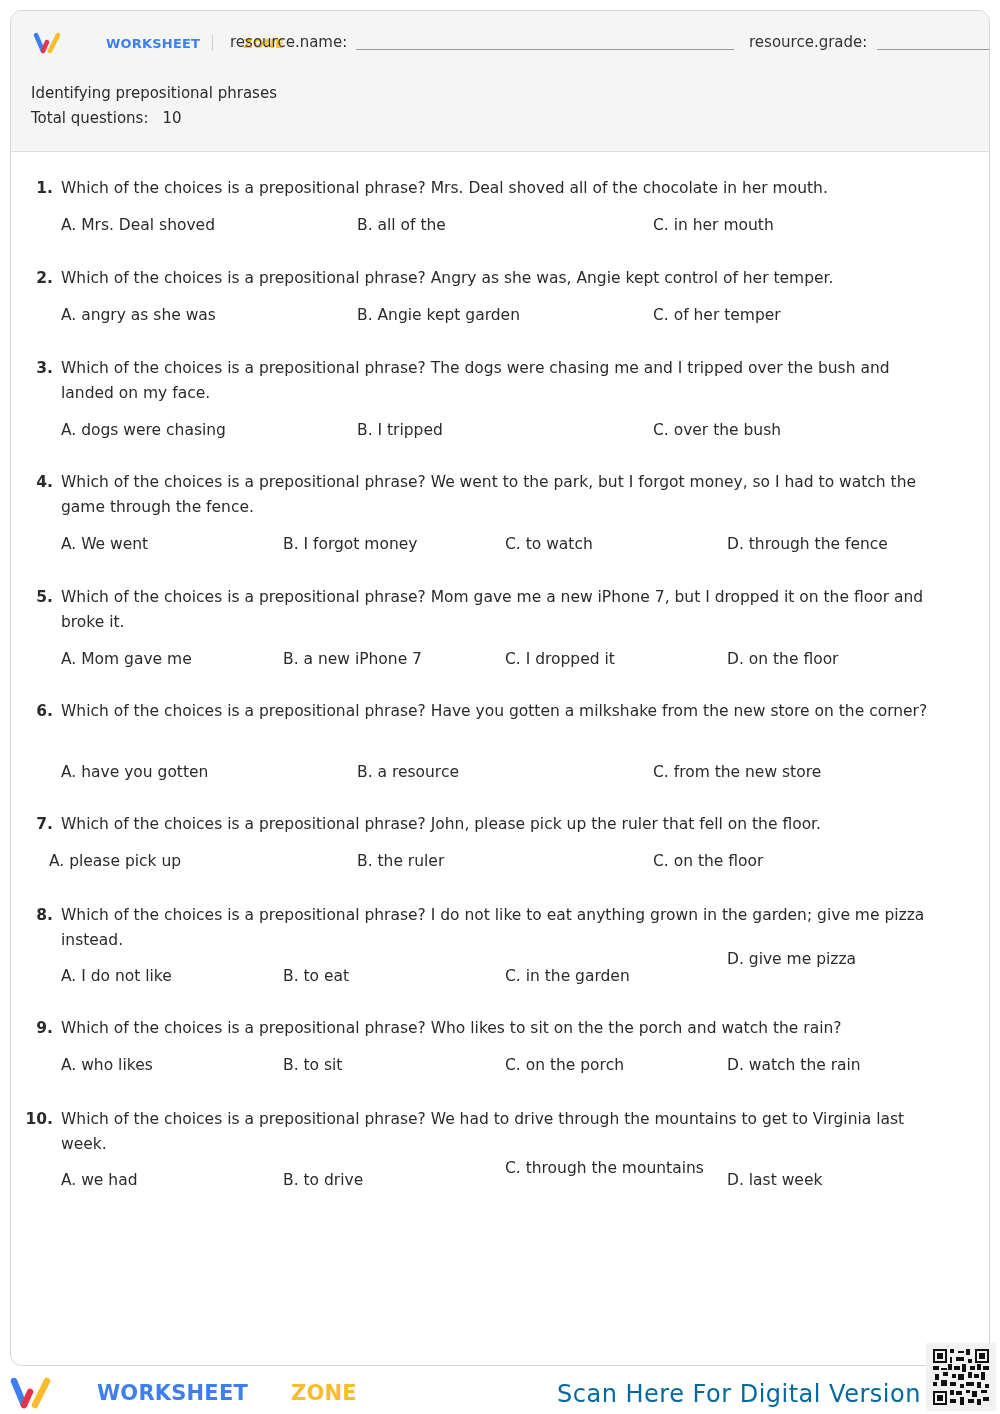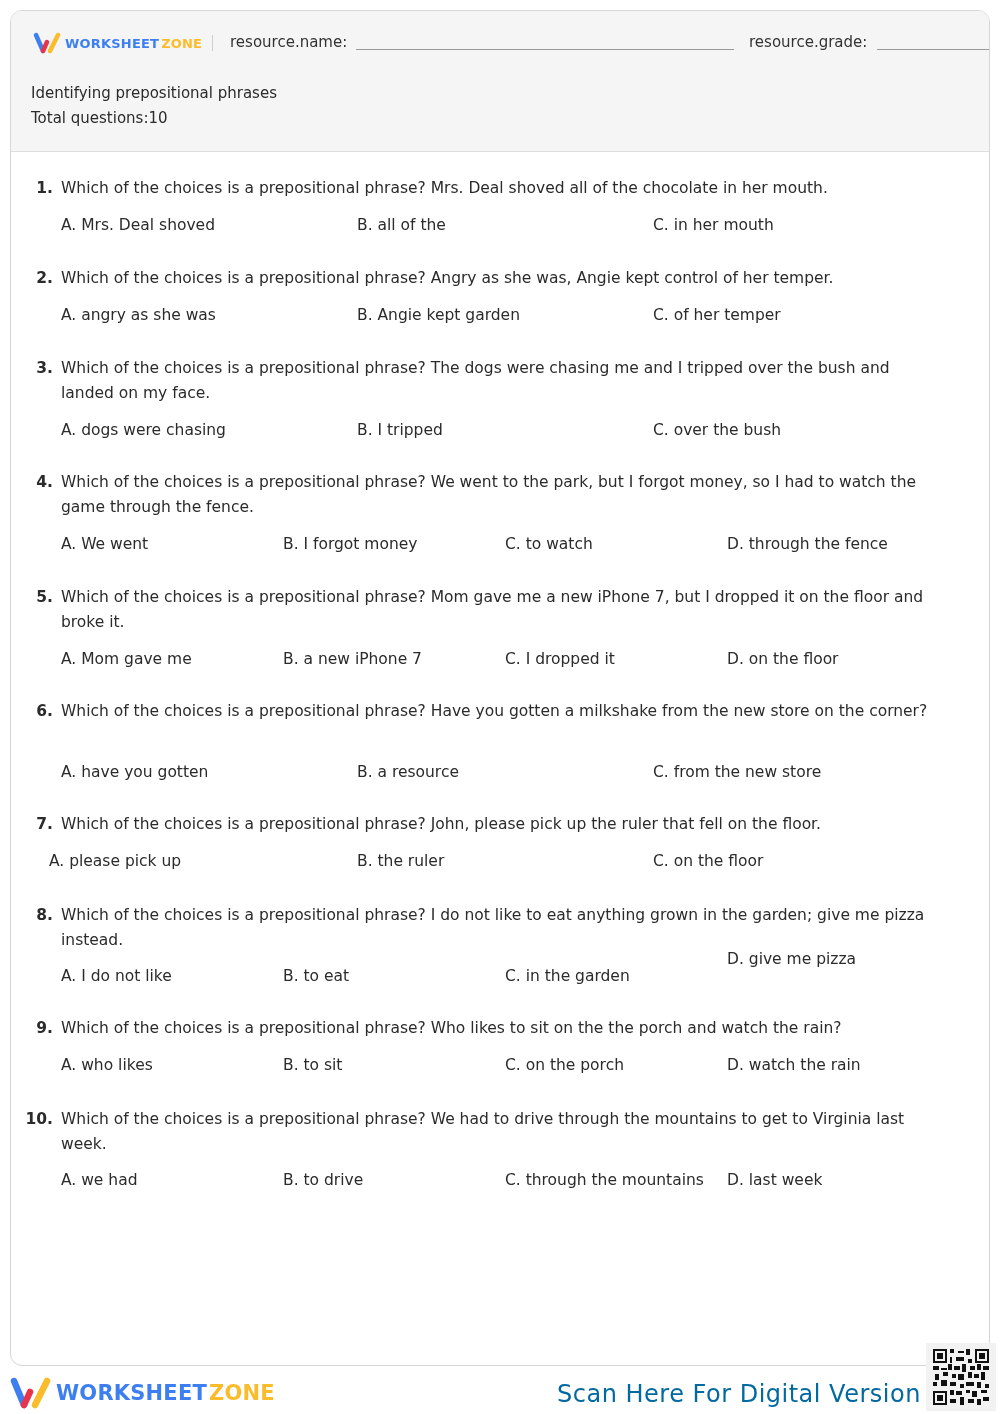--- a/index.html
+++ b/index.html
@@ -6,32 +6,32 @@
   html, body { width: 1000px; height: 1414px; background: #ffffff; overflow: hidden; }
   body { font-family: "DejaVu Sans", sans-serif; color: #2b2b2b; position: relative; }
   .card {
     position: absolute; left: 10px; top: 10px; width: 980px; height: 1356px;
     border: 1px solid #d6d6d6; border-radius: 12px; background: #fff; overflow: hidden;
   }
   .header {
     position: absolute; left: 0; top: 0; width: 100%; height: 141px;
     background: #f5f5f5; border-bottom: 1px solid #dedede;
   }
-  .logo { position: absolute; display: flex; align-items: center; }
+  .logo { position: absolute; display: flex; align-items: center; gap: 41px; }
   .logo .word { font-weight: bold; letter-spacing: 0.2px; }
   .logo .w1 { color: #3d7ff0; }
   .logo .w2 { color: #fbbc2c; margin-left: 2px; }
   .top-logo { left: 22px; top: 21px; height: 22px; }
   .top-logo .word { font-size: 13px; }
   .sep { position: absolute; left: 201px; top: 24px; width: 1px; height: 16px; background: #cfcfcf; }
   .field-label { position: absolute; top: 22px; font-size: 15px; color: #333; }
   .field-line { position: absolute; top: 38px; height: 1px; background: #9a9a9a; }
   .title { position: absolute; left: 20px; top: 73px; font-size: 15px; font-weight: normal; color: #2b2b2b; }
   .total { position: absolute; left: 20px; top: 98px; font-size: 15px; color: #2b2b2b; }
-  .total .num { }
+  .total .num { margin-left: 14px; }
 
   .q { position: absolute; left: 0; width: 980px; }
   .q-text { position: absolute; left: 50px; width: 880px; font-size: 15.5px; line-height: 25px; color: #2b2b2b; }
   .q-num { position: absolute; width: 42px; text-align: right; font-weight: bold; font-size: 15.5px; line-height: 25px; left: 0; }
   .opt { position: absolute; font-size: 15.5px; color: #2b2b2b; white-space: nowrap; }
 
   .bottom-logo { left: 10px; top: 1377px; height: 32px; }
   .bottom-logo .word { font-size: 21px; }
   .scan { position: absolute; left: 557px; top: 1380px; font-size: 24px; color: #0369a1; letter-spacing: 0.5px; }
   .qr { position: absolute; left: 926px; top: 1343px; width: 70px; height: 68px; background: #f2f2f2; padding: 6px; }
@@ -135,21 +135,21 @@
     <span class="opt" style="left:272px;top:40px">B. to sit</span>
     <span class="opt" style="left:494px;top:40px">C. on the porch</span>
     <span class="opt" style="left:716px;top:40px">D. watch the rain</span>
   </div>
 
   <div class="q" style="top:1096px">
     <span class="q-num">10.</span>
     <div class="q-text">Which of the choices is a prepositional phrase? We had to drive through the mountains to get to Virginia last week.</div>
     <span class="opt" style="left:50px;top:64px">A. we had</span>
     <span class="opt" style="left:272px;top:64px">B. to drive</span>
-    <span class="opt" style="left:494px;top:64px">C. through the mountains</span>
+    <span class="opt" style="left:494px;top:52px">C. through the mountains</span>
     <span class="opt" style="left:716px;top:64px">D. last week</span>
   </div>
 </div>
 
 <div class="logo bottom-logo">
   <svg width="46" height="32" viewBox="0 0 46 32">
     <path d="M4 4 L14 28" stroke="#3d7ff0" stroke-width="6.5" stroke-linecap="round" fill="none"></path>
     <path d="M14 28 L20 15" stroke="#e8344a" stroke-width="6.5" stroke-linecap="round" fill="none"></path>
     <path d="M25 28 L37 4" stroke="#fbbc2c" stroke-width="6.5" stroke-linecap="round" fill="none"></path>
   </svg>

